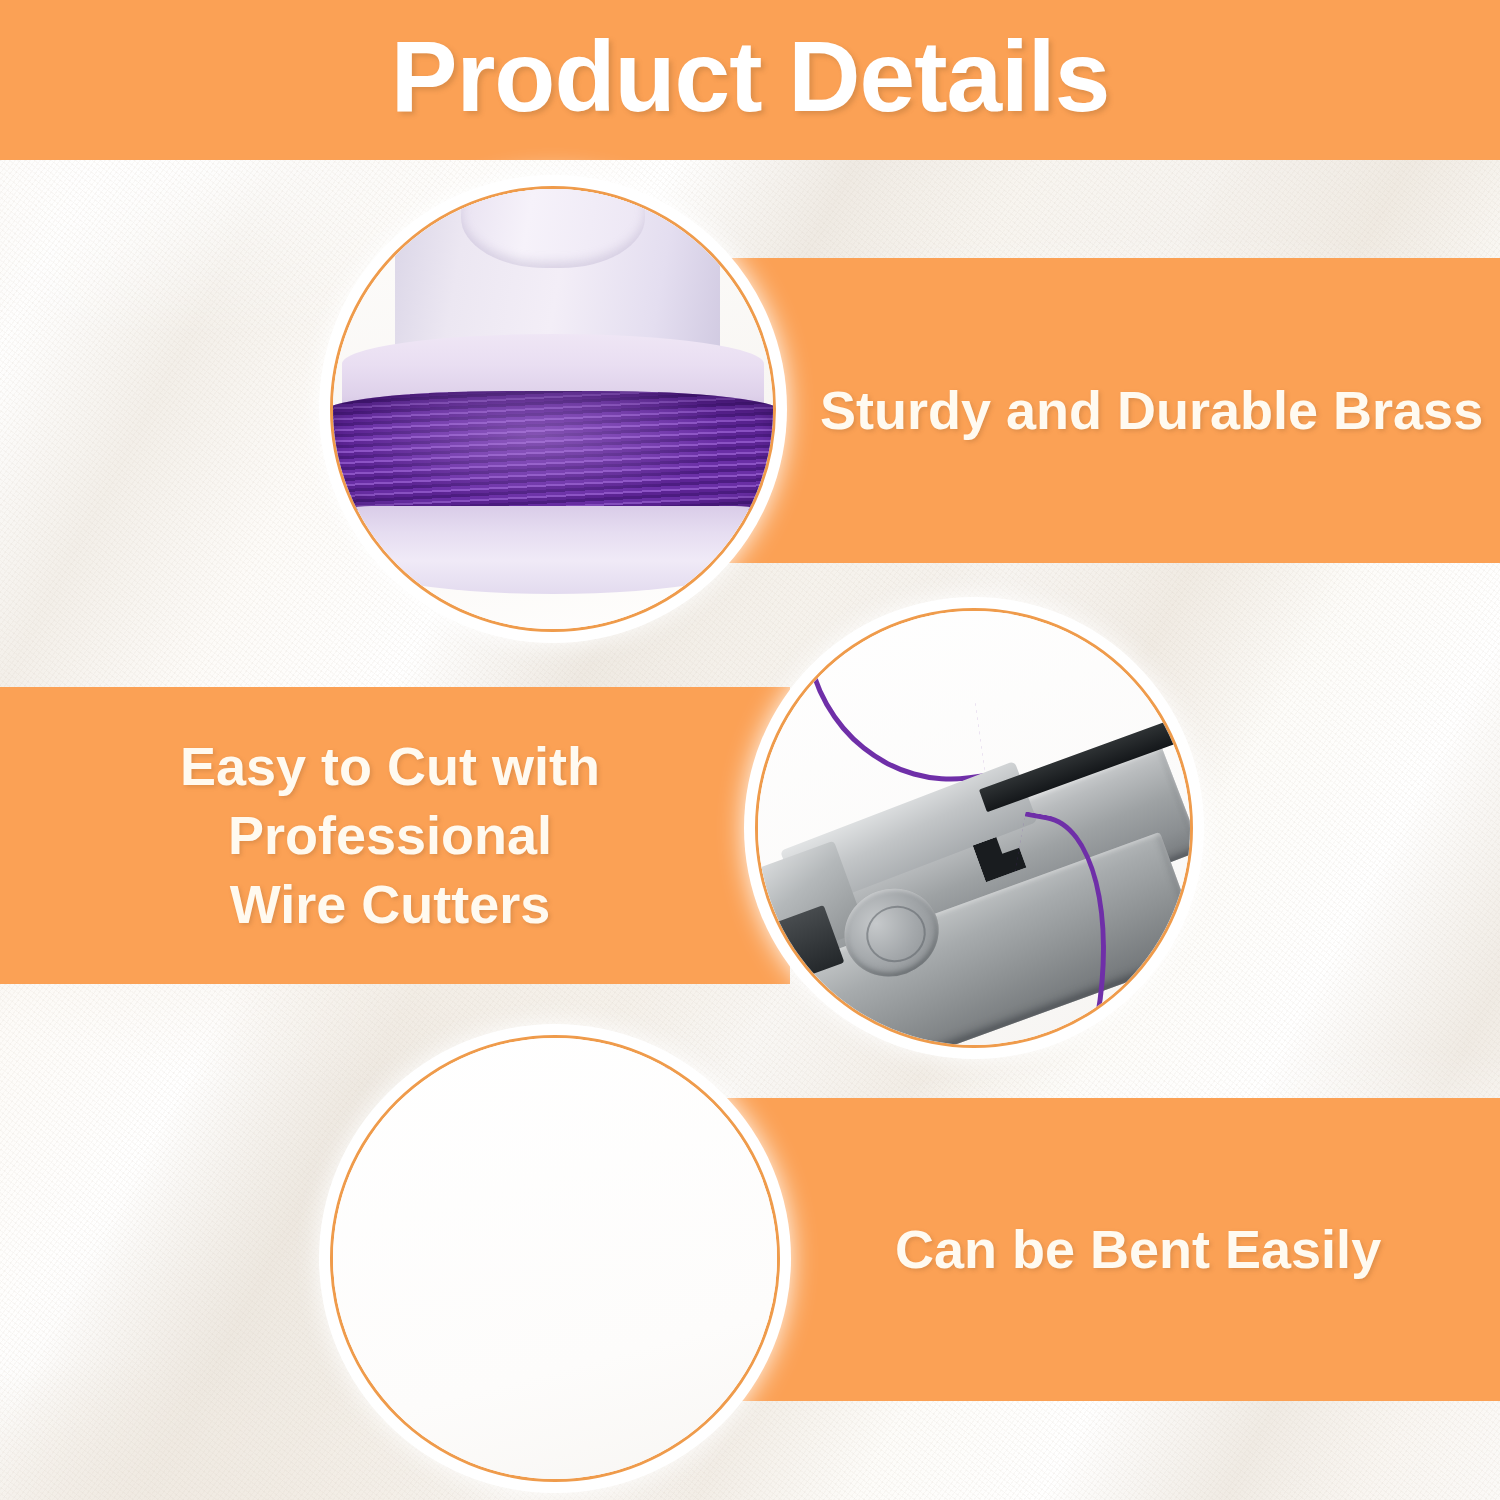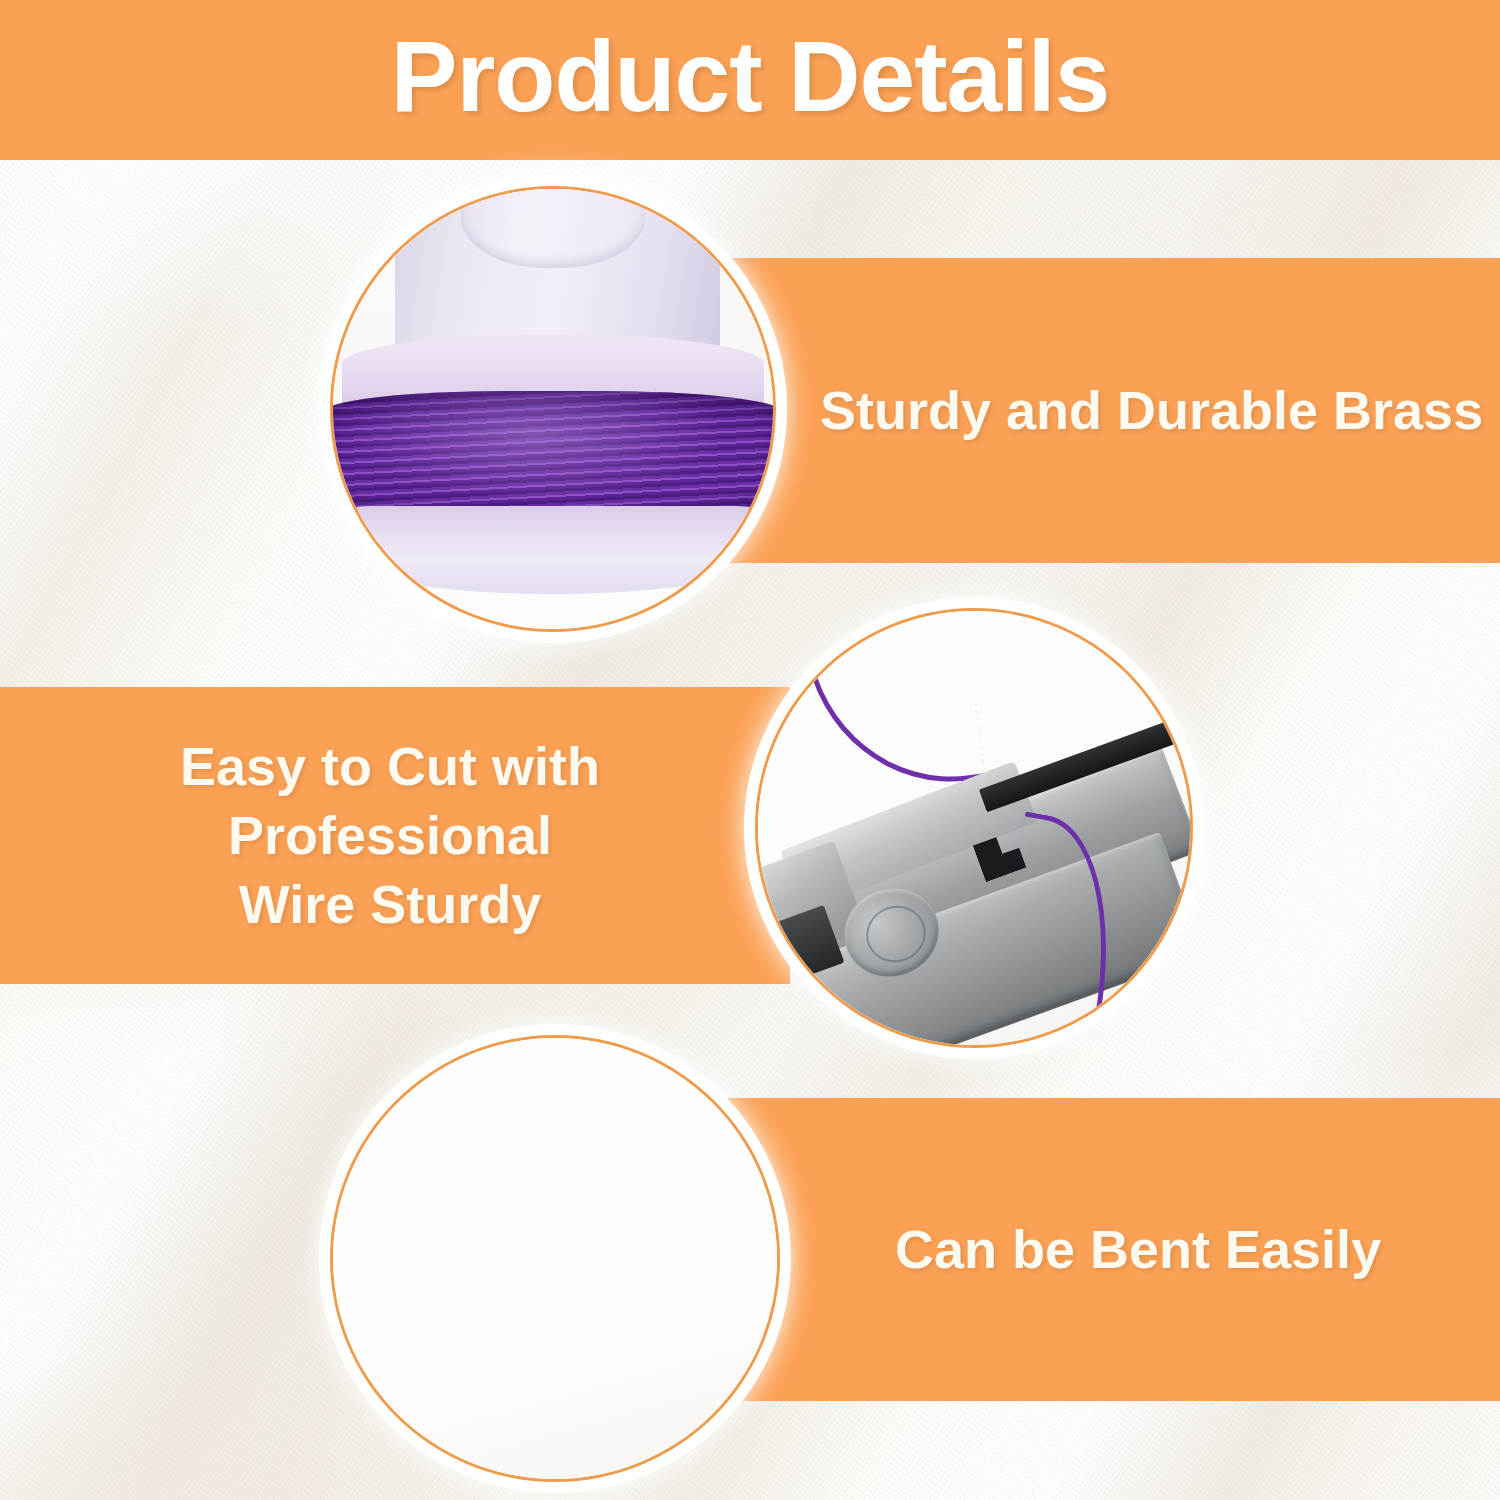--- a/index.html
+++ b/index.html
@@ -312,21 +312,21 @@
       <div class="spool-flange-top"></div>
       <div class="spool-wire"></div>
       <div class="spool-wire-sheen"></div>
       <div class="spool-flange-bot"></div>
     </div>
   </div>
 
   <div class="band band-2">
     <div class="band-text nosel">
       <div>Easy to Cut with Professional</div>
-      <div>Wire Sturdy</div>
+      <div>Wire Cutters</div>
     </div>
   </div>
 
   <div class="photo-circle circle-2">
     <div class="photo-inner">
       <div class="plier-bg"></div>
       <div class="wire-cut-top"></div>
       <div class="plier-jaw-upper"></div>
       <div class="plier-jaw-upper-face"></div>
       <div class="plier-body-lower"></div>

